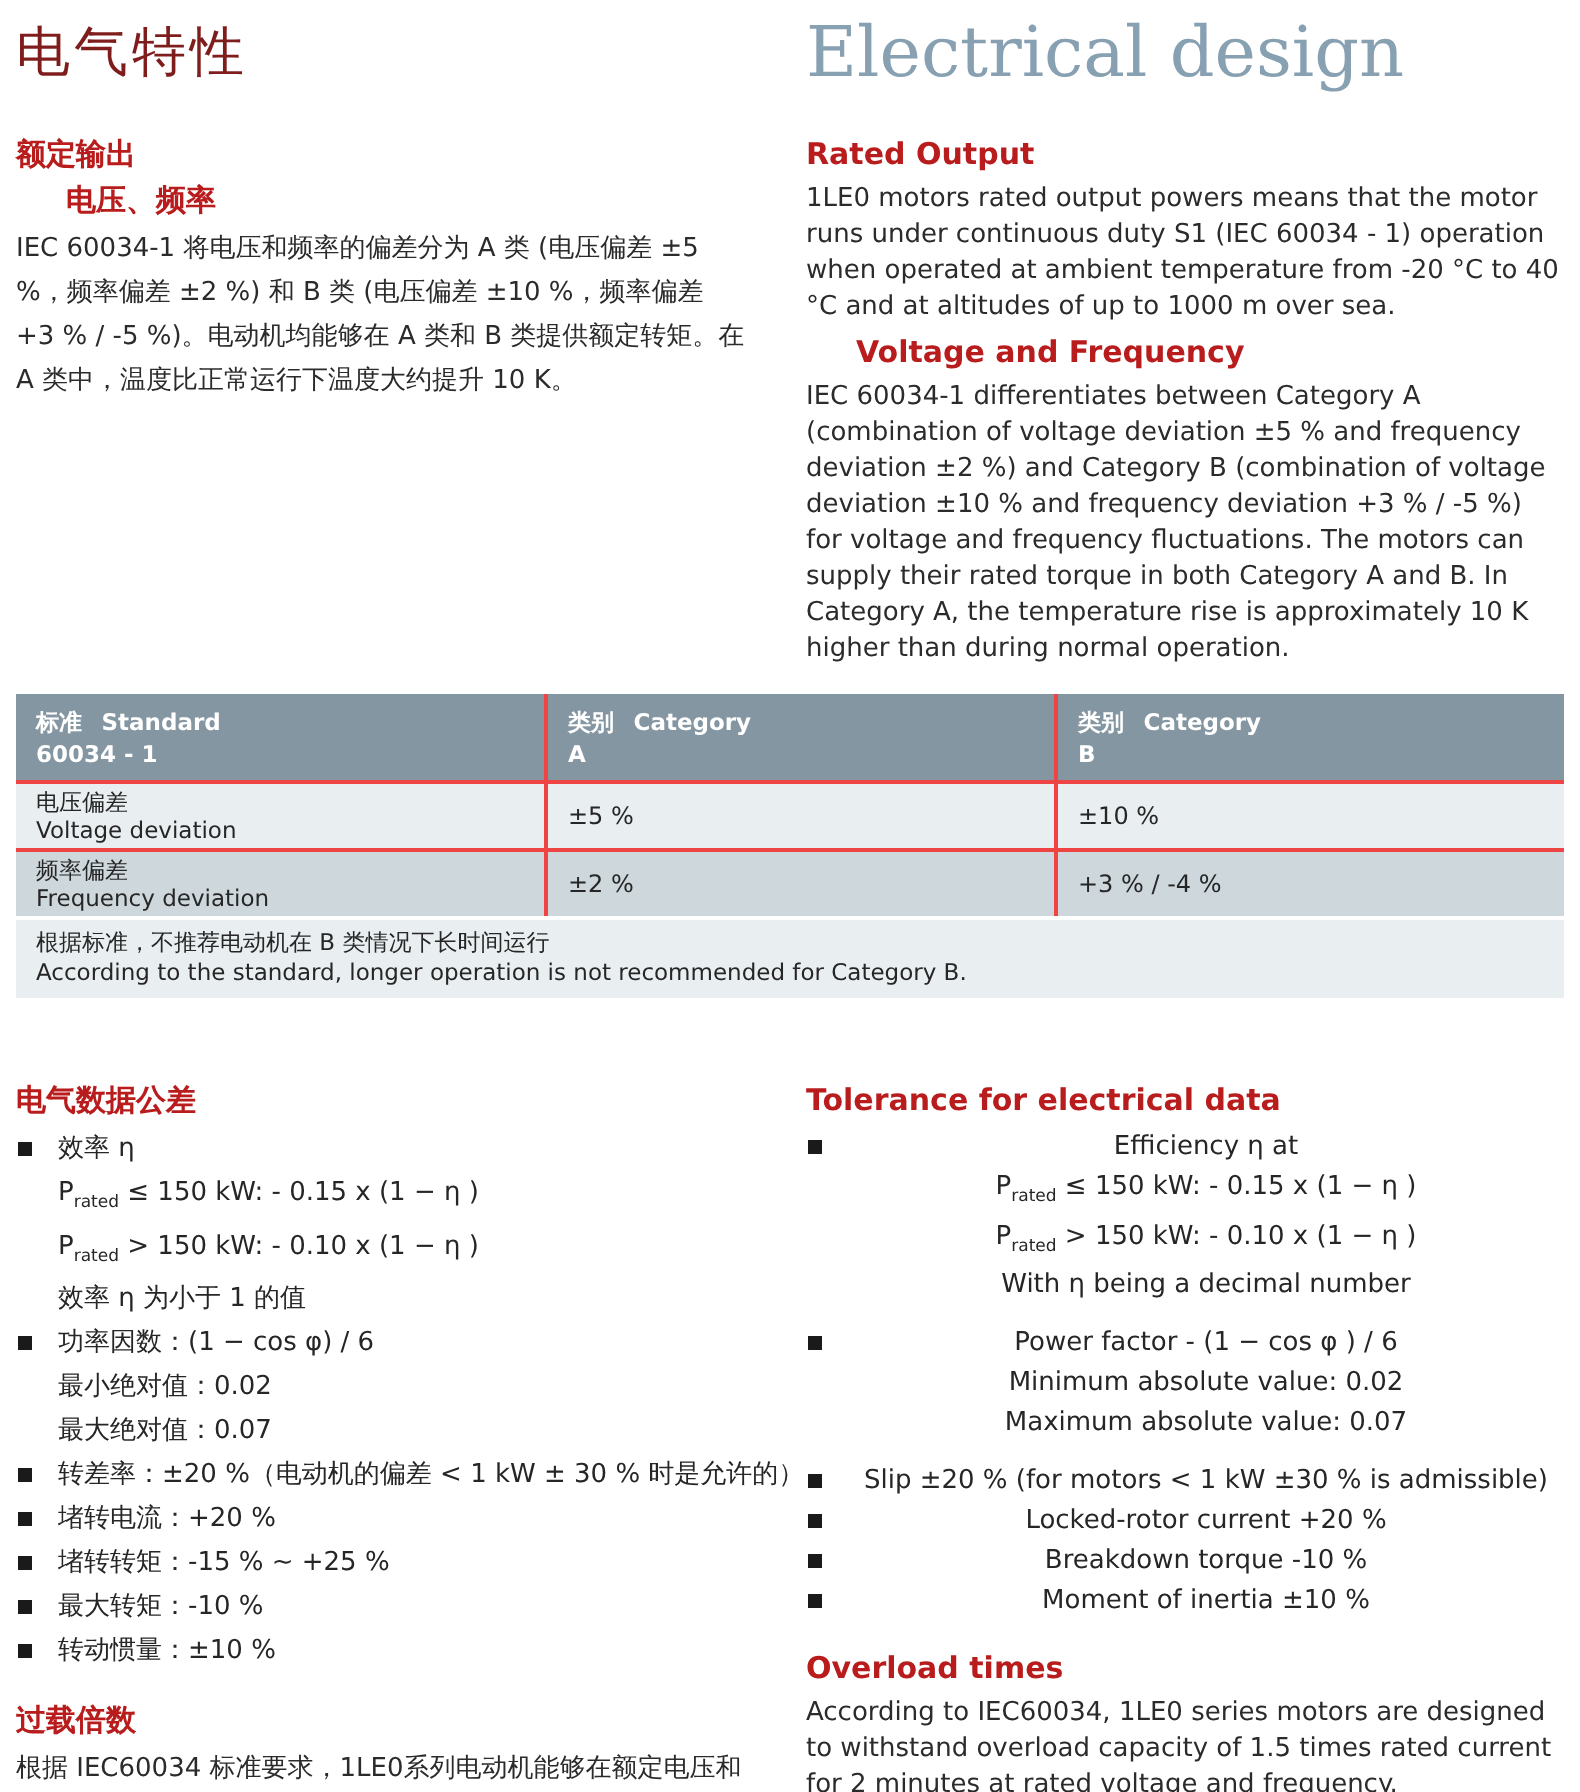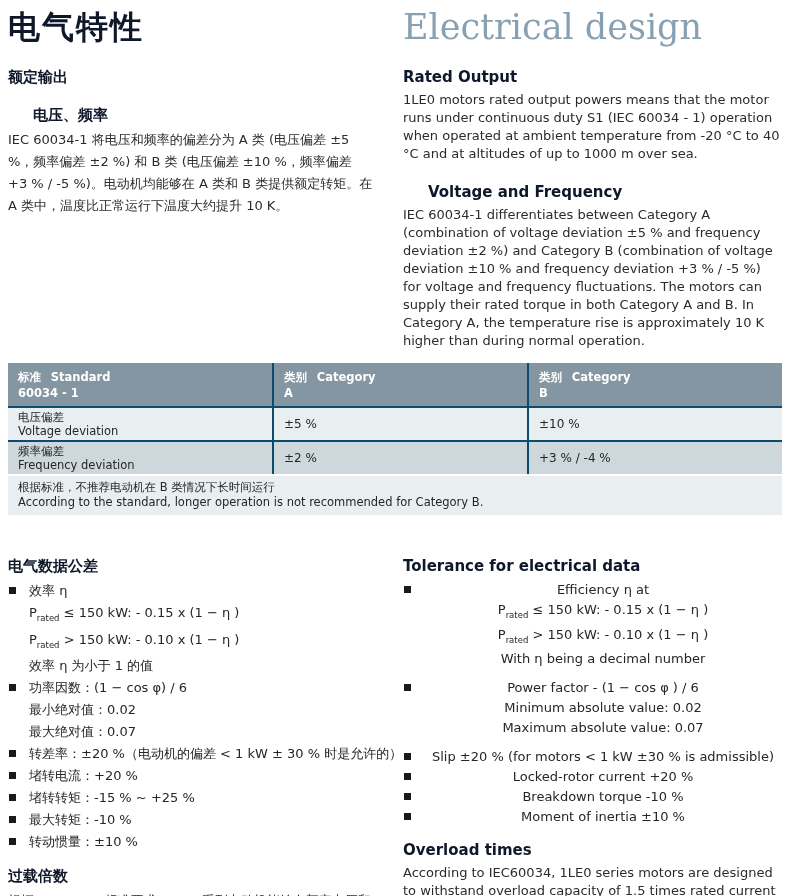--- a/index.html
+++ b/index.html
@@ -5,35 +5,35 @@
   html,body{margin:0;padding:0;background:#ffffff;}
   body{
     width:790px;height:896px;overflow:hidden;
     font-family:"DejaVu Sans","Liberation Sans",sans-serif;
     color:#262626;-webkit-font-smoothing:antialiased;
   }
   .page{box-sizing:border-box;padding:6px 8px 0 8px;}
 
   
   .titles{display:grid;grid-template-columns:365px 1fr;column-gap:30px;margin-bottom:20px;}
-  .title-cn{font-size:32px;line-height:42px;font-weight:700;color:#0f172a;margin:0;letter-spacing:2px;}
+  .title-cn{font-size:27px;line-height:42px;font-weight:400;color:#7f1d1d;margin:0;letter-spacing:2px;}
   .title-en{font-size:35px;line-height:42px;font-weight:400;color:#87a0b2;margin:0;
             font-family:"DejaVu Serif","Liberation Serif",serif;}
 
   
   .two-col{display:grid;grid-template-columns:365px 1fr;column-gap:30px;}
-  .sec-h{font-size:15px;font-weight:bold;color:#0f172a;margin:0 0 5px 0;line-height:18px;}
-  .gap-above{margin-top:20px;padding-left:25px;}
+  .sec-h{font-size:15px;font-weight:bold;color:#b91c1c;margin:0 0 5px 0;line-height:18px;}
+  .gap-above{margin-top:4px;padding-left:25px;}
   p.body{margin:0;font-size:13px;color:#2b2b2b;}
   p.cn-body{line-height:22px;}
   p.en-body{line-height:18px;}
 
   
   .spec-table{margin-top:13px;}
-  .t-grid{display:grid;grid-template-columns:264px 253px 1fr;gap:2px;background:#0c4a6e;}
+  .t-grid{display:grid;grid-template-columns:264px 253px 1fr;gap:2px;background:#ef4444;}
   .th{background:#8496a2;color:#ffffff;padding:6px 10px 5px 10px;font-size:11.5px;font-weight:bold;line-height:16px;}
   .td{padding:2px 10px;font-size:11.5px;line-height:14px;}
   .td.val{display:flex;align-items:center;font-size:12px;}
   .row-light{background:#e9eef1;}
   .row-dark{background:#cdd7dc;}
   .label{display:flex;flex-direction:column;justify-content:center;min-height:28px;}
   .t-foot{background:#e9eef1;margin-top:2px;padding:4px 8px 5px 10px;font-size:11.5px;line-height:15px;}
 
   
   .bottom{margin-top:42px;}

